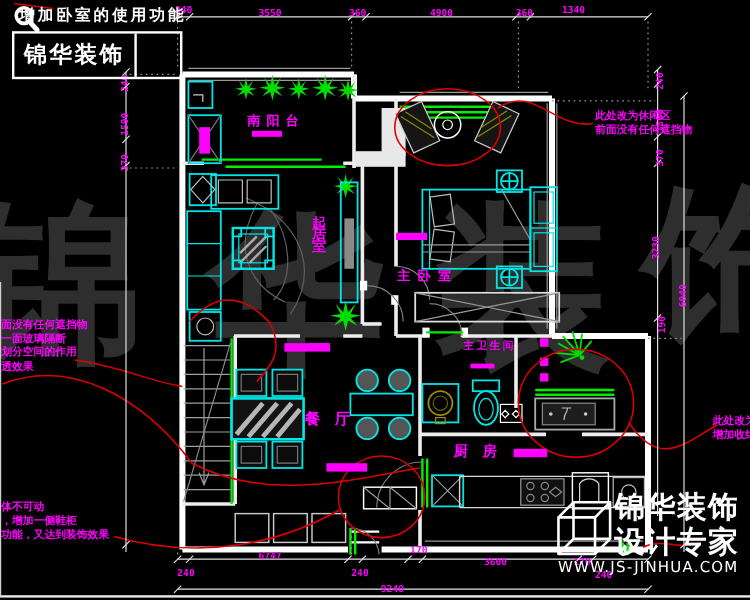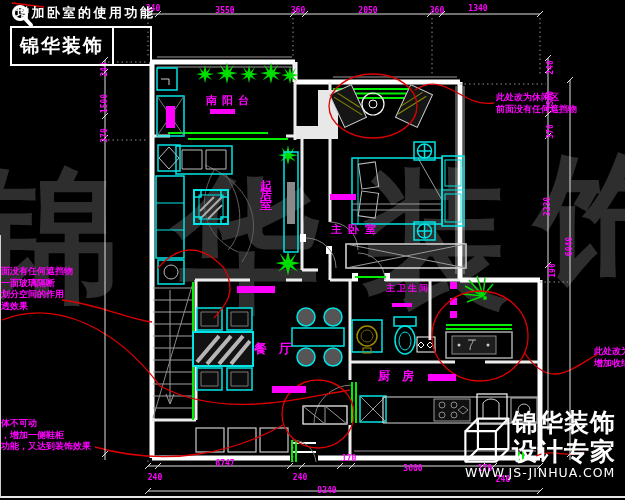--- a/index.html
+++ b/index.html
@@ -327,21 +327,21 @@
     <div>用功能，又达到装饰效果</div>
   </div>
   <div class="note" style="left:594px;top:346px">
     <div>此处改为</div>
     <div>增加收纳</div>
   </div>
 
   <div class="dim" style="left:136px;top:4px">240</div>
   <div class="dim" style="left:208px;top:6px">3550</div>
   <div class="dim" style="left:281px;top:6px">360</div>
-  <div class="dim" style="left:351px;top:6px">2050</div>
+  <div class="dim" style="left:351px;top:6px">4900</div>
   <div class="dim" style="left:420px;top:6px">360</div>
   <div class="dim" style="left:461px;top:4px">1340</div>
 
   <div class="dim" style="left:138px;top:473px">240</div>
   <div class="dim" style="left:208px;top:459px">6747</div>
   <div class="dim" style="left:283px;top:473px">240</div>
   <div class="dim" style="left:332px;top:454px">170</div>
   <div class="dim" style="left:396px;top:464px">3600</div>
   <div class="dim" style="left:468px;top:464px">170</div>
   <div class="dim" style="left:486px;top:475px">240</div>

